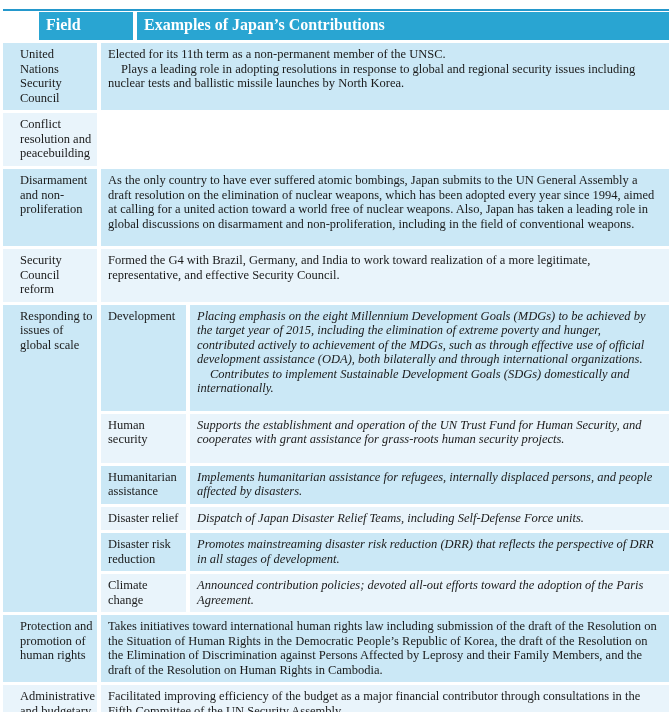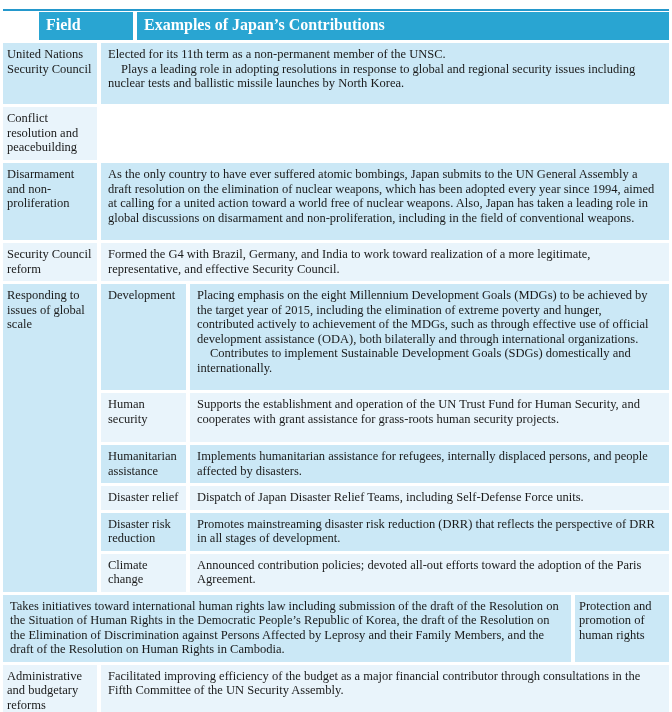--- a/index.html
+++ b/index.html
@@ -7,26 +7,26 @@
     width:672px;height:712px;background:#ffffff;
     font-family:"Liberation Serif","DejaVu Serif",serif;
     color:#1a1a1a;font-size:12.5px;line-height:1.16;
     -webkit-font-smoothing:antialiased;
   }
   .page{width:672px;height:712px;overflow:hidden;position:relative;}
   .top-rule{height:2px;background:#2498cc;margin:9px 3px 1px 3px;}
   .table{display:flex;flex-direction:column;row-gap:3px;width:666px;margin:0 3px;box-sizing:border-box;}
   .row{display:flex;column-gap:4px;}
   .cell{box-sizing:border-box;padding:4px 8px 5px 7px;}
-  .field-col{flex:0 0 94px;width:94px;padding:4px 4px 5px 4px;}
+  .field-col{flex:0 0 94px;width:94px;padding:4px 4px 5px 17px;}
   .content-col{flex:1;min-width:0;}
   .subtable{flex:1;min-width:0;display:flex;flex-direction:column;row-gap:3px;}
   .subrow{display:flex;column-gap:4px;}
   .sub-field-col{flex:0 0 85px;width:85px;padding:4px 4px 5px 7px;box-sizing:border-box;}
-  .sub-content-col{flex:1;min-width:0;}
+  .sub-content-col{flex:1;min-width:0;font-style:italic;}
   .tint-a{background:#cbe8f6;}
   .tint-b{background:#e9f4fb;}
   .header-row{height:28px;padding-left:36px;}
   .header-cell{
     background:#29a5d2;color:#ffffff;font-weight:bold;font-size:16px;
     display:flex;align-items:center;padding:0 0 2px 7px;
   }
   p{margin:0;}
   .indent{text-indent:13px;}
 </style>
@@ -113,24 +113,24 @@
           <div class="cell sub-field-col tint-b">Climate change</div>
           <div class="cell sub-content-col tint-b">
             <p>Announced contribution policies; devoted all-out efforts toward the adoption of the Paris Agreement.</p>
           </div>
         </div>
 
       </div>
     </div>
 
     <div class="row" style="min-height:58px;">
+      <div class="cell field-col tint-a">Protection and promotion of human rights</div>
       <div class="cell content-col tint-a">
         <p>Takes initiatives toward international human rights law including submission of the draft of the Resolution on the Situation of Human Rights in the Democratic People’s Republic of Korea, the draft of the Resolution on the Elimination of Discrimination against Persons Affected by Leprosy and their Family Members, and the draft of the Resolution on Human Rights in Cambodia.</p>
       </div>
-      <div class="cell field-col tint-a">Protection and promotion of human rights</div>
     </div>
 
     <div class="row" style="min-height:50px;">
       <div class="cell field-col tint-b">Administrative and budgetary reforms</div>
       <div class="cell content-col tint-b">
         <p>Facilitated improving efficiency of the budget as a major financial contributor through consultations in the Fifth Committee of the UN Security Assembly.</p>
       </div>
     </div>
 
   </div>

